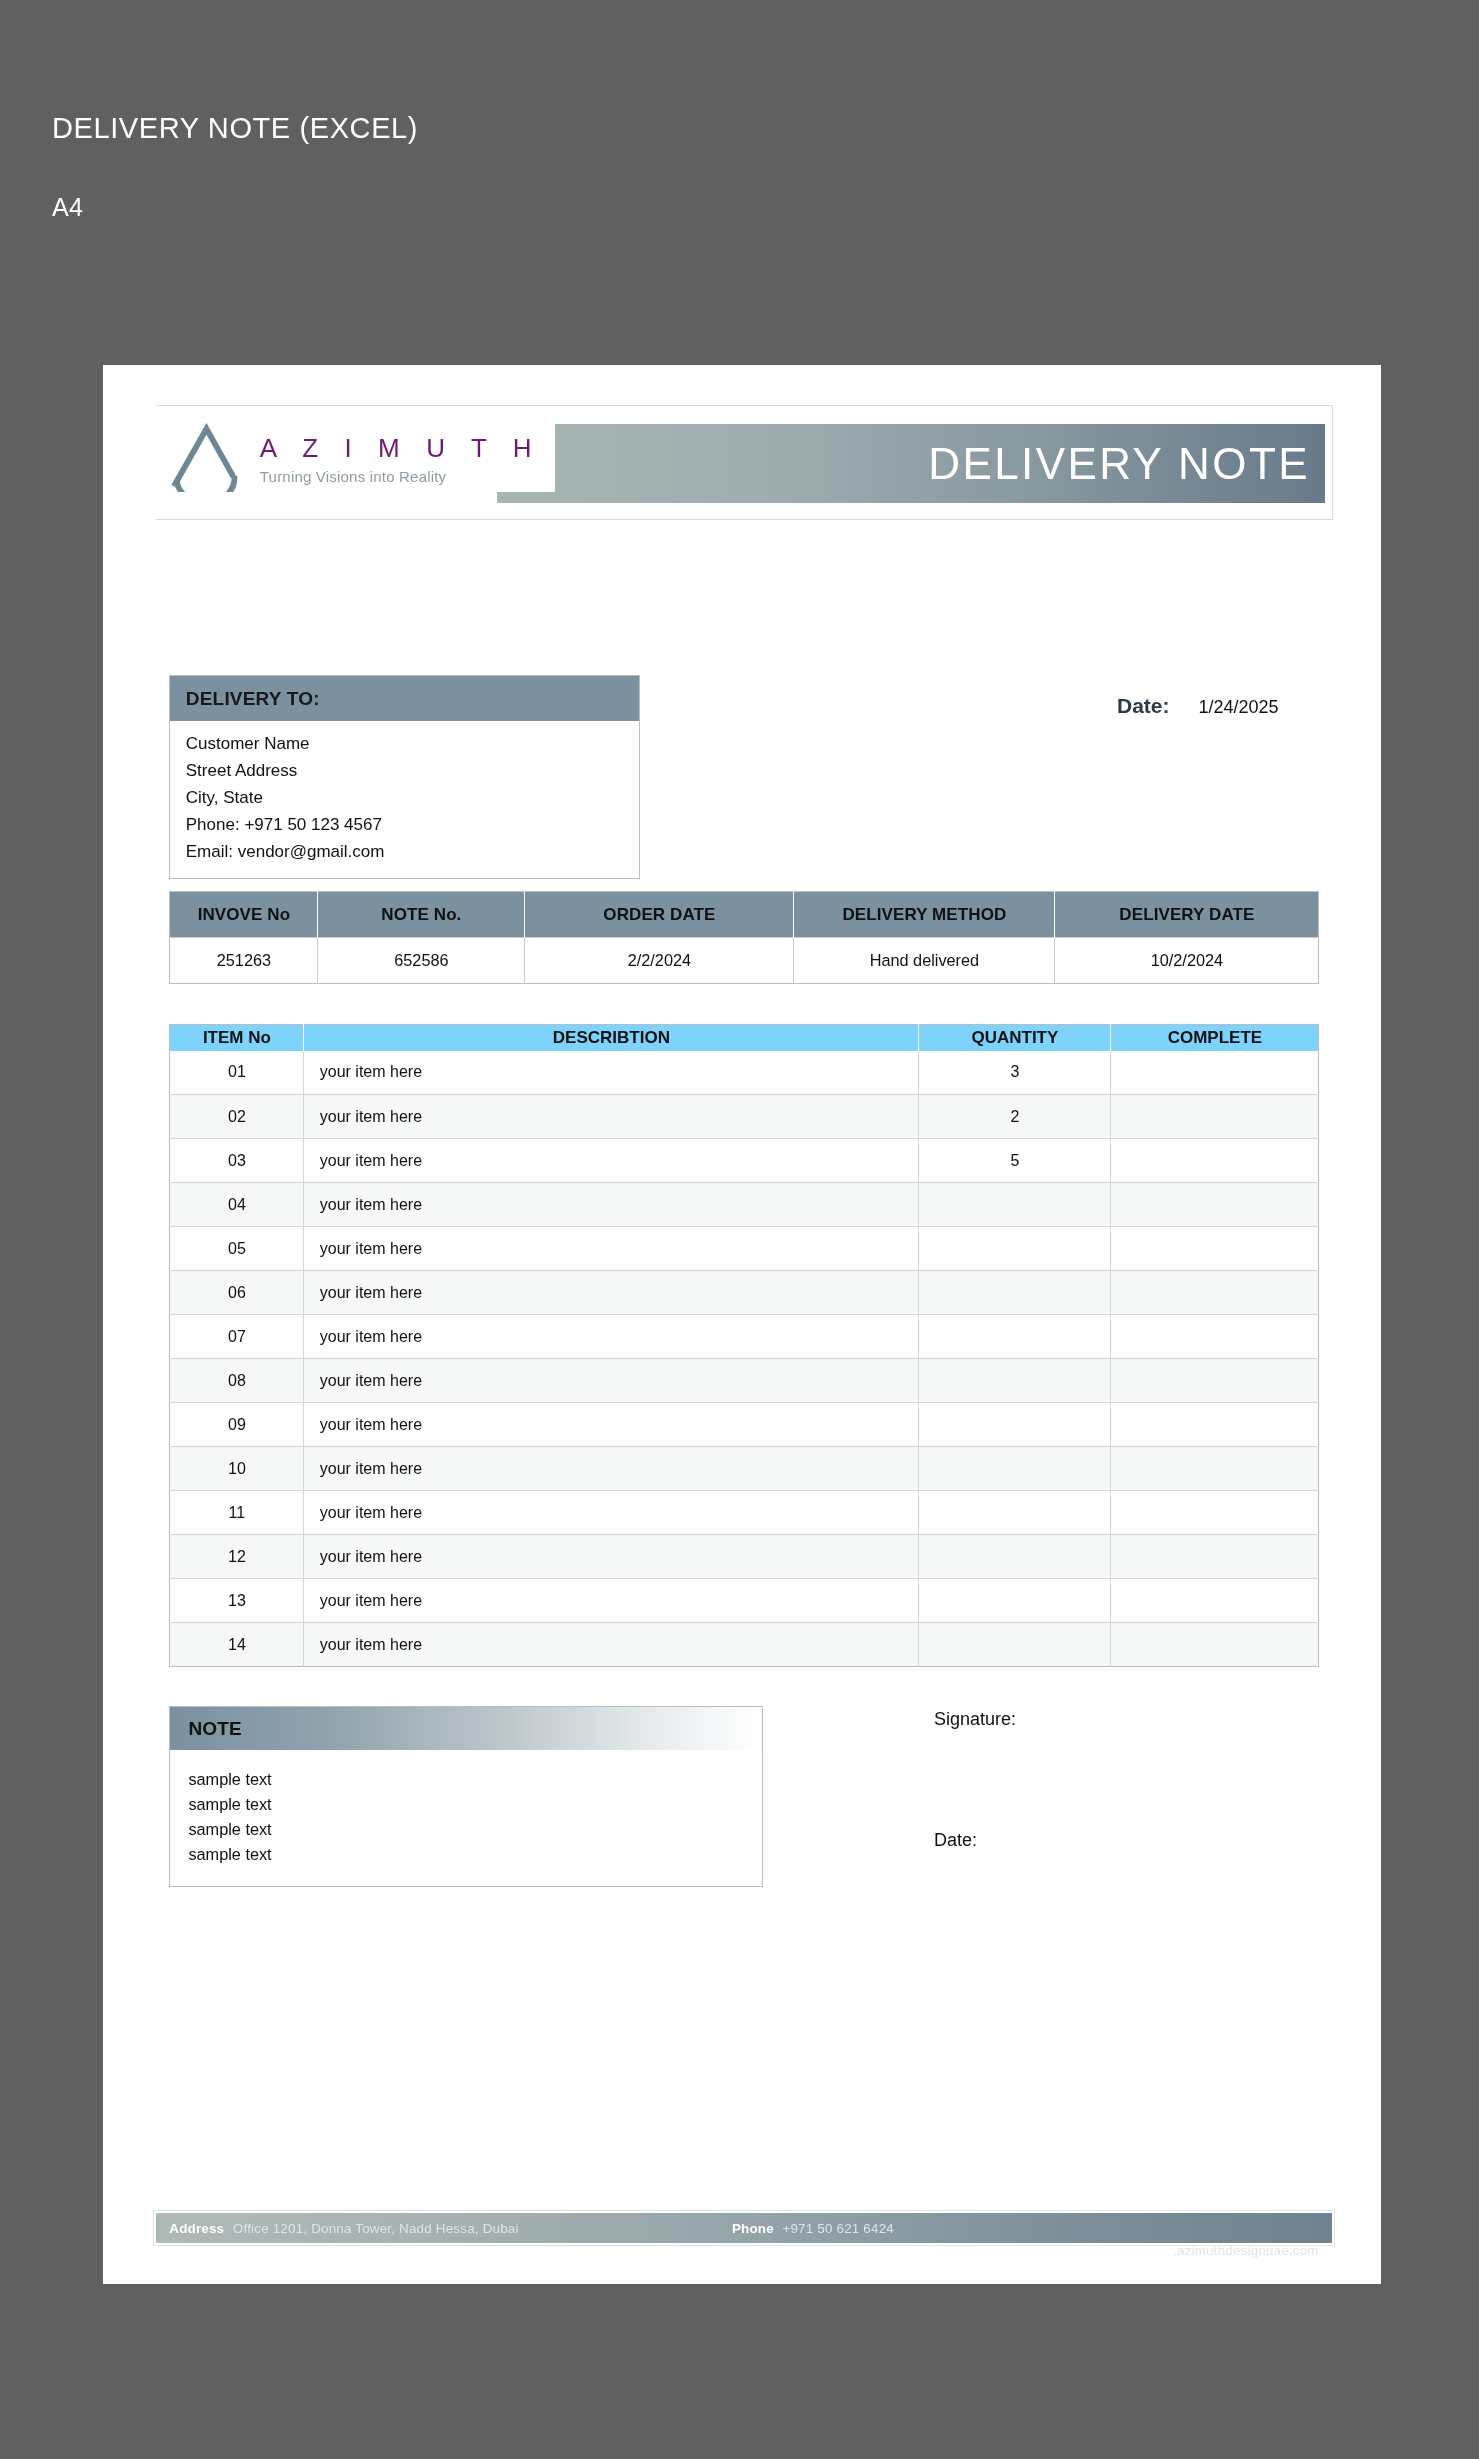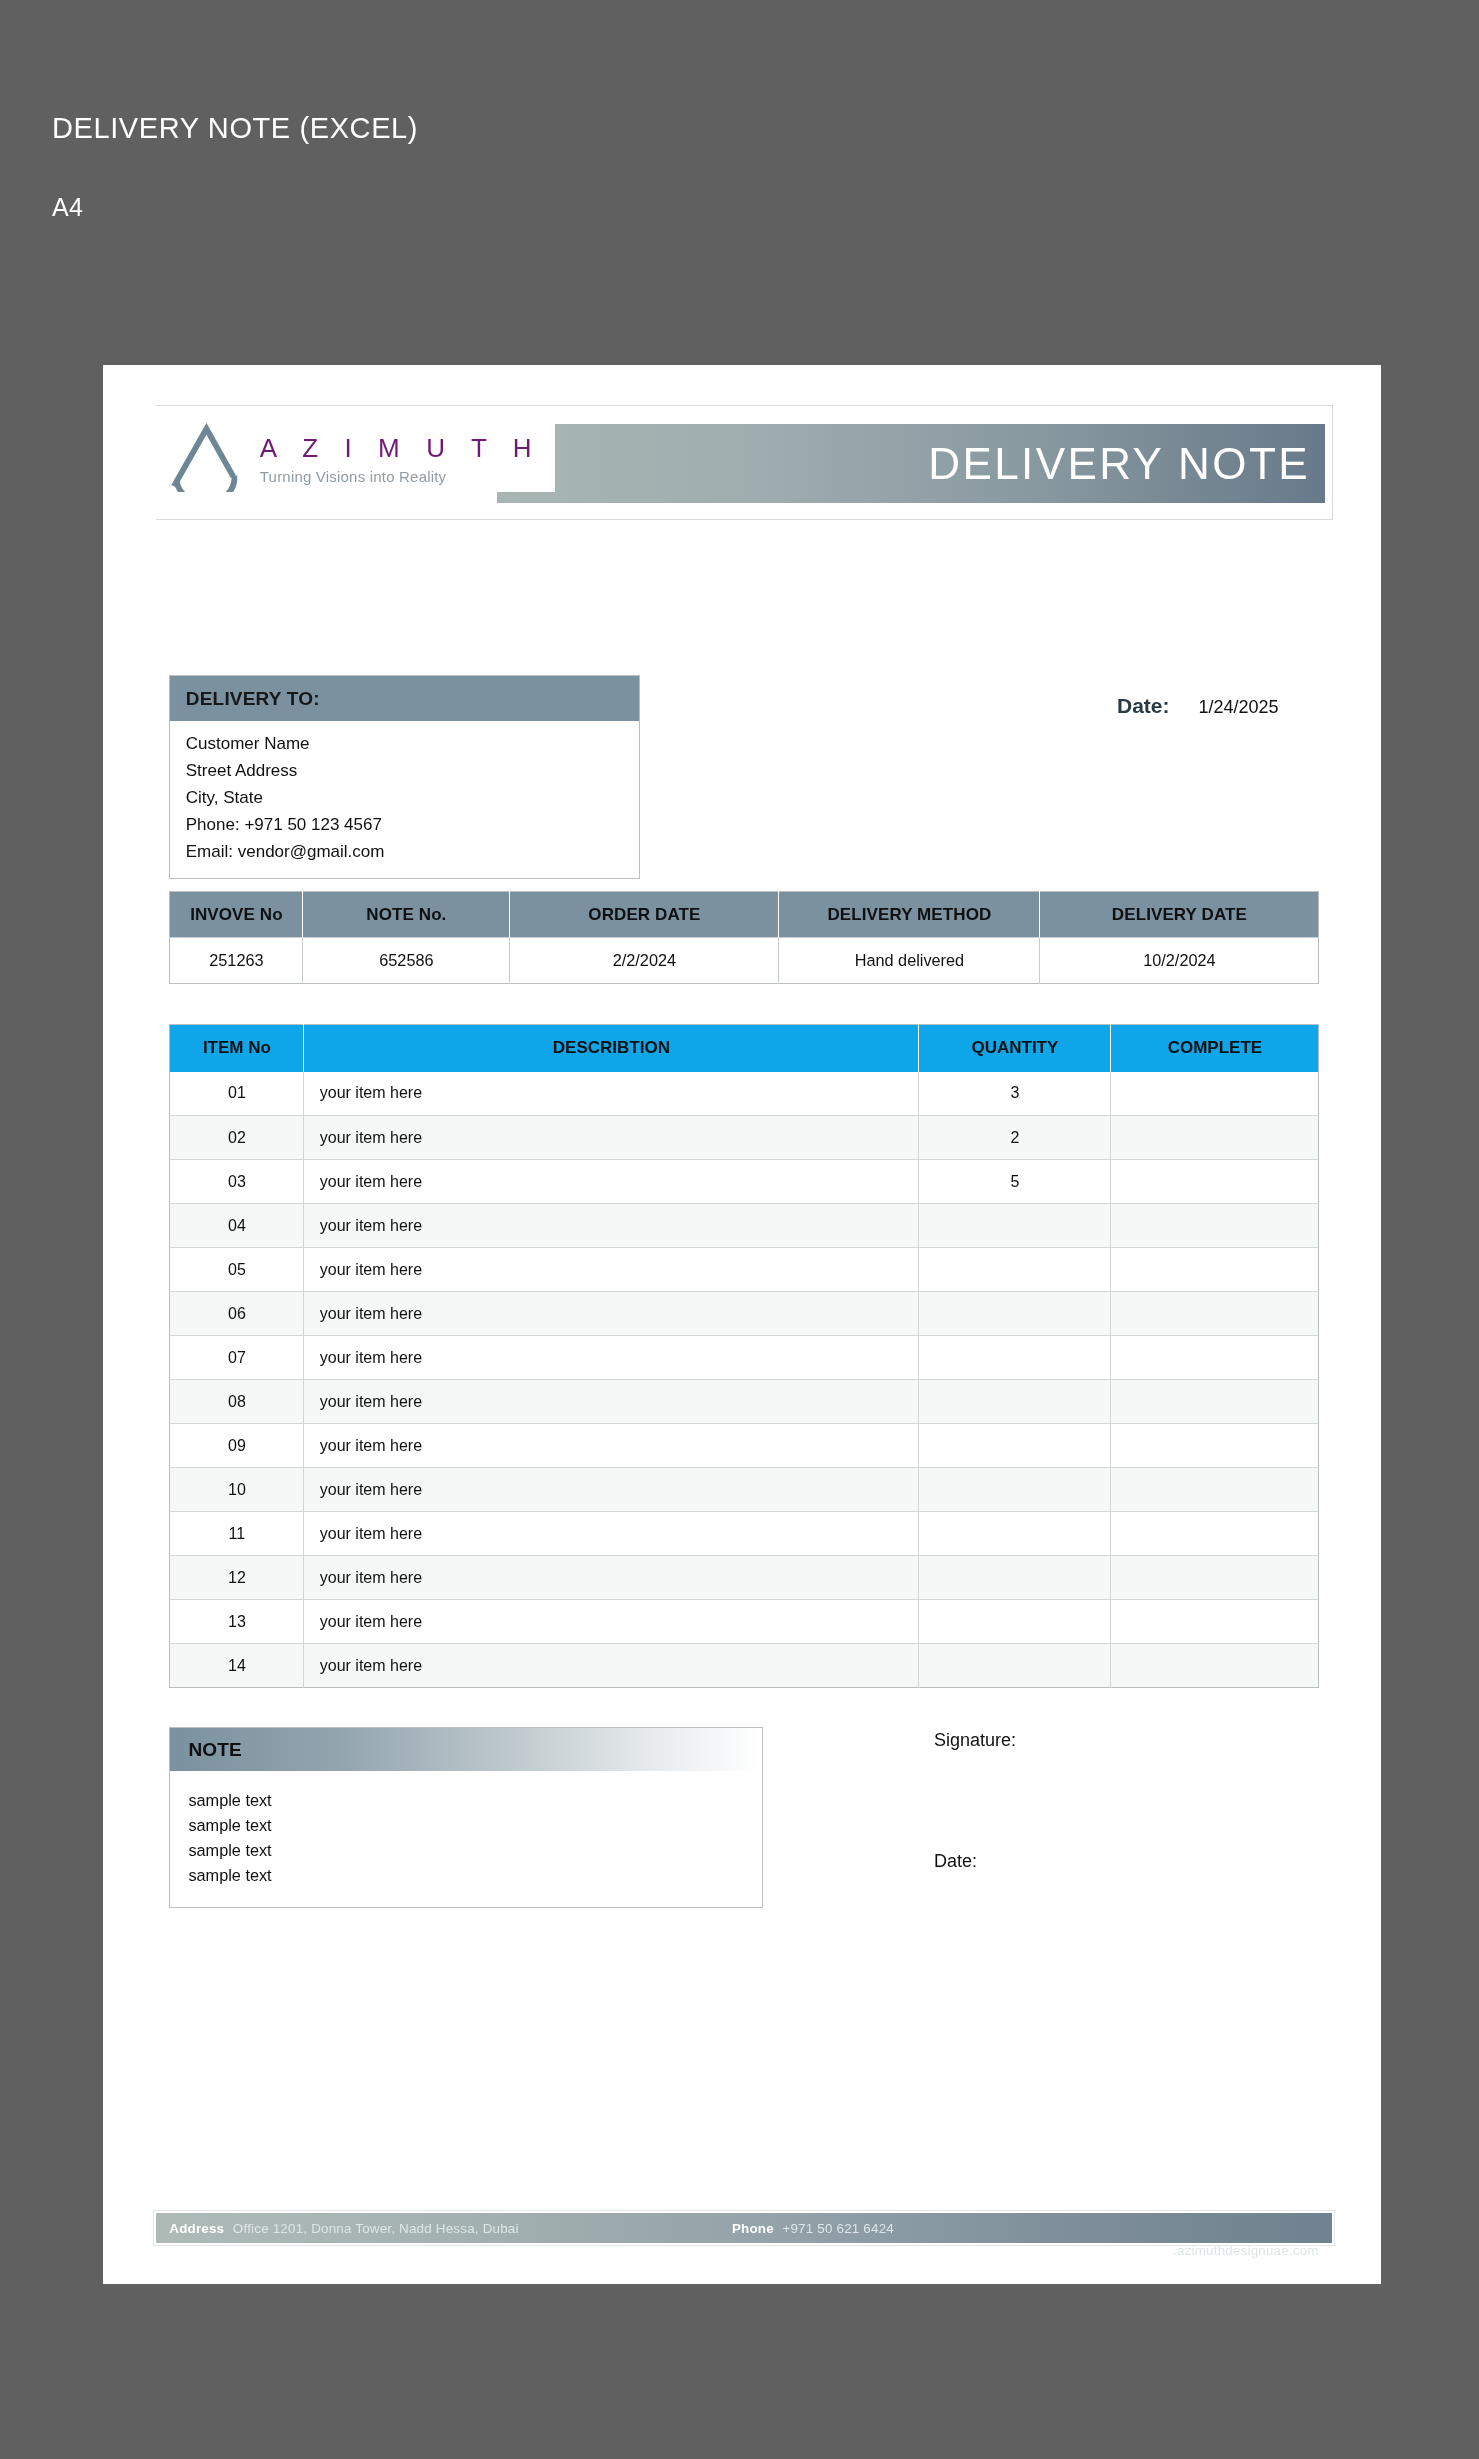--- a/index.html
+++ b/index.html
@@ -199,25 +199,25 @@
   .info-table td:last-child { border-right: none; }
 
   
   .items-table {
     margin-top: 40px;
     margin-left: 13.4px;
     width: 1150px;
     border: 1px solid #b9bec1;
   }
   .items-table th {
-    background: #0ea5e9;
+    background: #7dd3fc;
     color: #0e1012;
     font-size: 17px;
     font-weight: bold;
-    height: 47px;
+    height: 26px;
     text-align: center;
     border-right: 1px solid #ffffff;
   }
   .items-table th:last-child { border-right: none; }
   .items-table td {
     font-size: 16px;
     color: #111;
     height: 44px;
     border-right: 1px solid #d3d6d9;
     border-bottom: 1px solid #d3d6d9;
@@ -341,21 +341,21 @@
       </div>
       <div class="date-row">
         <span class="date-label">Date:</span>
         <span class="date-value">1/24/2025</span>
       </div>
     </div>
 
     <table class="info-table">
       <thead>
         <tr>
-          <th style="width:133px">INVOVE No</th>
+          <th style="width:148px">INVOVE No</th>
           <th style="width:207px">NOTE No.</th>
           <th style="width:269px">ORDER DATE</th>
           <th style="width:261px">DELIVERY METHOD</th>
           <th>DELIVERY DATE</th>
         </tr>
       </thead>
       <tbody>
         <tr>
           <td>251263</td>
           <td>652586</td>

